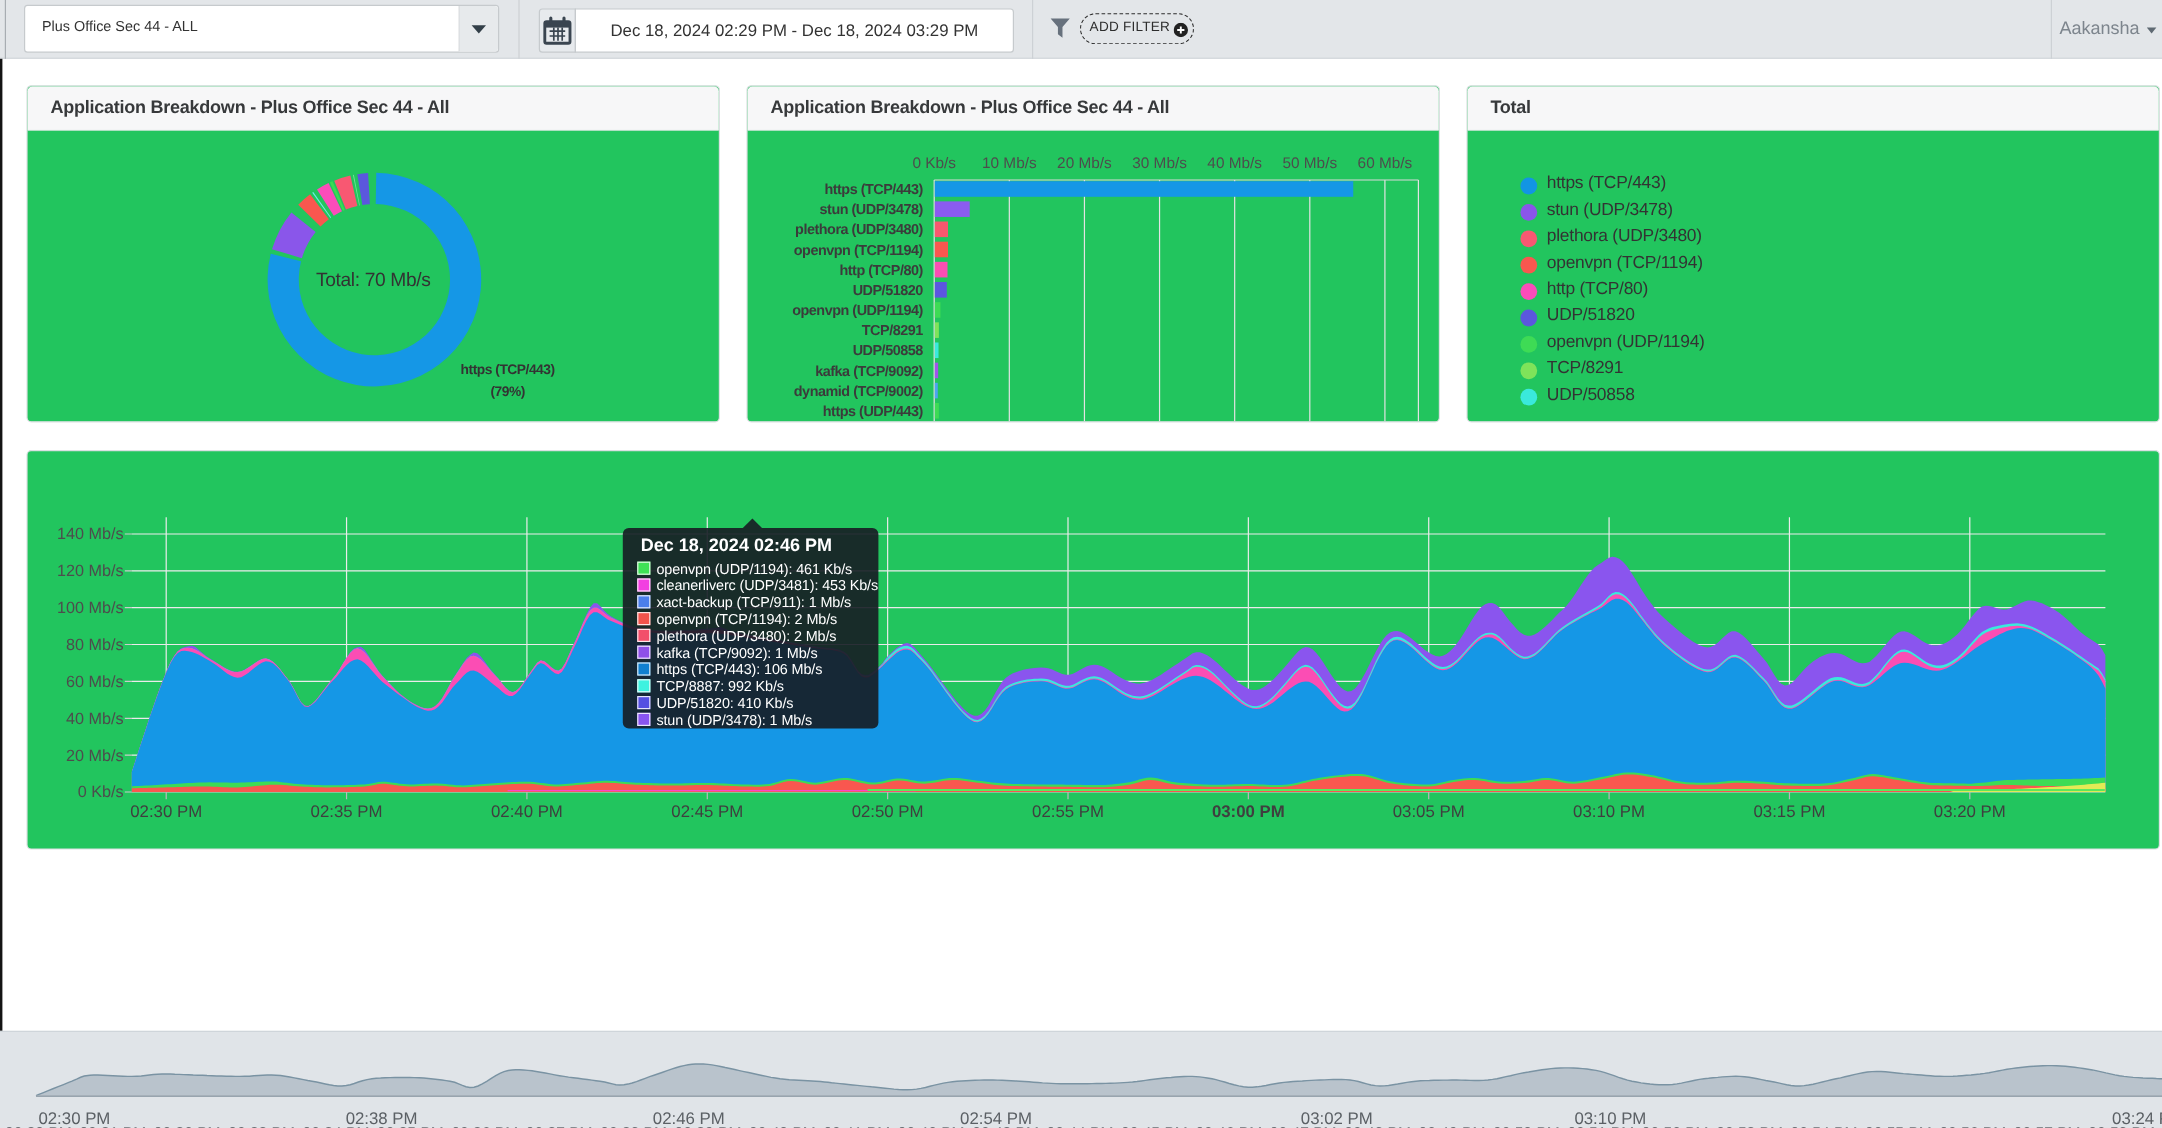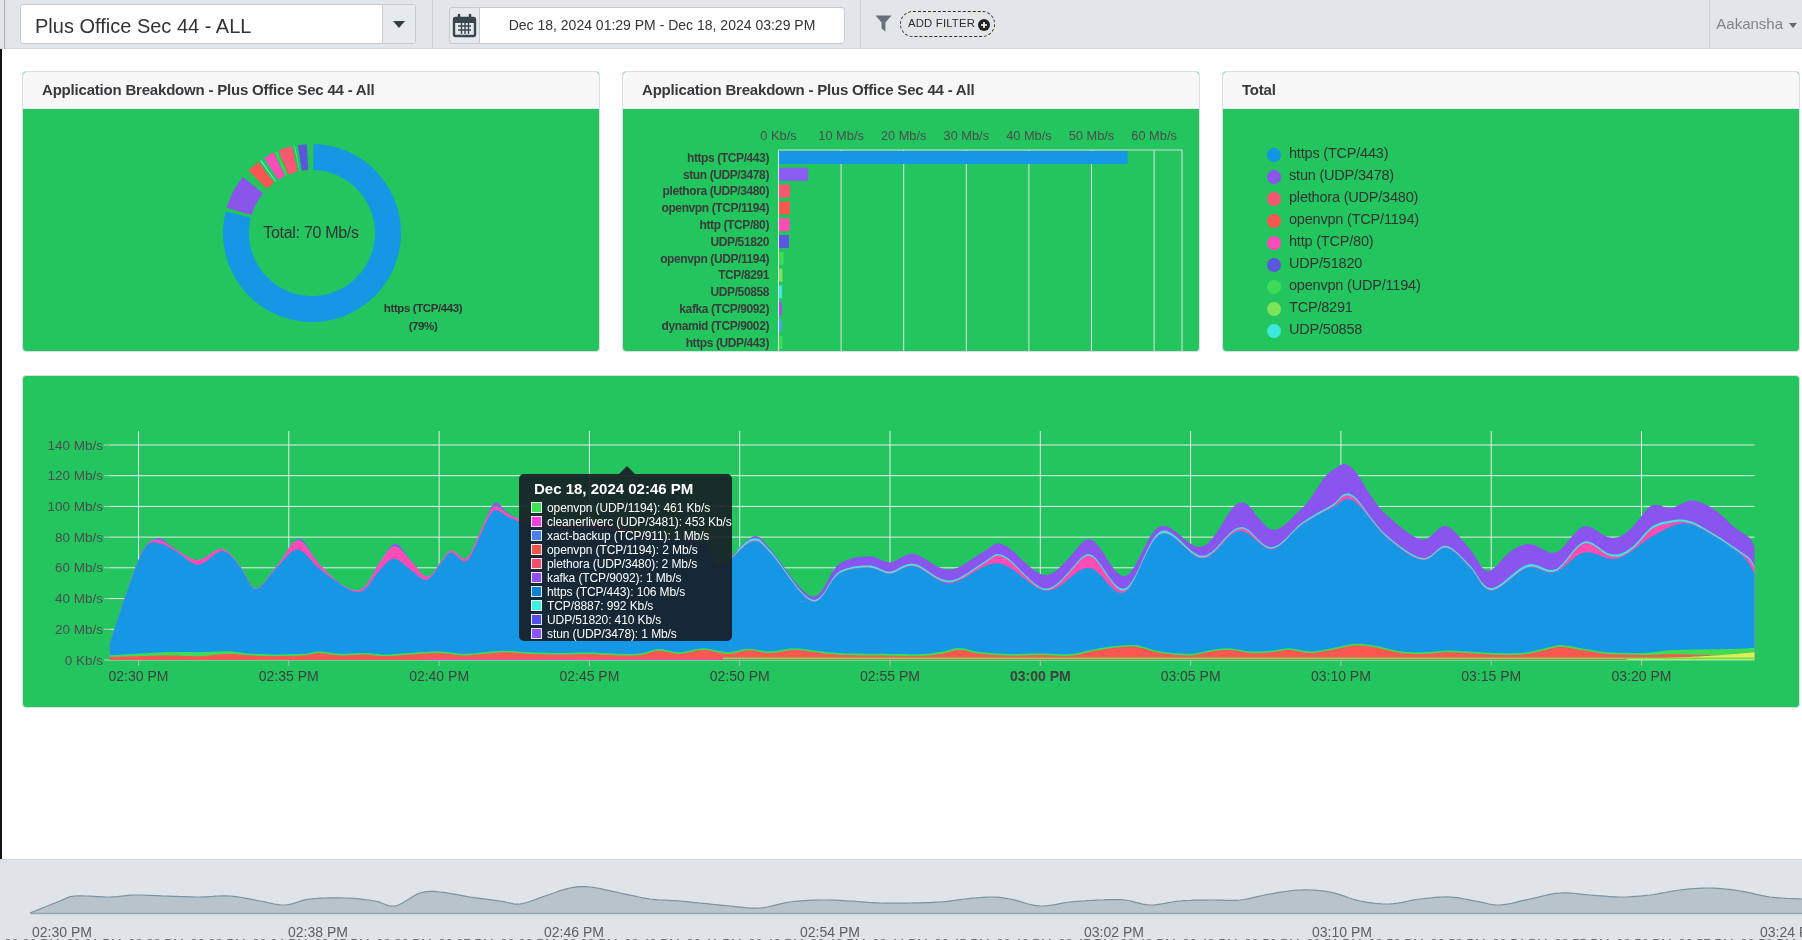--- a/index.html
+++ b/index.html
@@ -2,42 +2,42 @@
 <html><head><meta charset="utf-8"><style>
 *{margin:0;padding:0;box-sizing:border-box}
 html,body{width:1802px;height:940px;overflow:hidden;background:#fff;
 font-family:"Liberation Sans",sans-serif;-webkit-font-smoothing:antialiased}
 #page{position:relative;width:1802px;height:940px}
 .abs{position:absolute}
 
 #topbar{position:absolute;left:0;top:0;width:1802px;height:49px;background:#e3e6e9;border-bottom:1px solid #d2d6da}
 #tb-edge{position:absolute;left:4px;top:0;width:1px;height:49px;background:#a8adb2}
 #selbox{position:absolute;left:20px;top:4px;width:396px;height:40px;background:#fff;border:1px solid #c6cacd;border-radius:3px}
-#selbox .txt{position:absolute;left:14px;top:10px;font-size:20px;color:#333}
+#selbox .txt{position:absolute;left:14px;top:10px;font-size:12px;color:#333}
 #selcaret{position:absolute;right:0;top:0;width:33px;height:38px;background:#e7eaec;border-left:1px solid #ccd0d3;border-radius:0 3px 3px 0}
 #selcaret:after{content:"";position:absolute;left:10px;top:16px;width:0;height:0;border-left:6px solid transparent;border-right:6px solid transparent;border-top:7px solid #333f48}
 .vsep{position:absolute;top:0;width:1px;height:49px;background:#cdd1d5}
 #calbtn{position:absolute;left:449px;top:7px;width:31px;height:37px;background:#e7eaed;border:1px solid #c6cacd;border-radius:3px 0 0 3px}
 #dateinput{position:absolute;left:479px;top:7px;width:366px;height:37px;background:#fff;border:1px solid #c6cacd;border-radius:0 3px 3px 0;
 text-align:center;line-height:35px;font-size:14px;color:#333}
 #pill{position:absolute;left:900px;top:11px;width:95px;height:26px;border:1.5px dashed #2e2e2e;border-radius:13px;
 font-size:11.3px;color:#2d2d2d;line-height:23px;text-align:left;padding-left:7px;letter-spacing:0.2px}
 #user{position:absolute;right:19px;top:15px;font-size:15px;color:#7d858d}
 #usercaret{position:absolute;right:-14px;top:8px;width:0;height:0;border-left:4.5px solid transparent;border-right:4.5px solid transparent;border-top:5.5px solid #5f6a73}
 #blackline{position:absolute;left:0;top:49px;width:2px;height:891px;background:#141414}
 
 .panel{position:absolute;background:#22c55e;border:1px solid #dcdfe2;border-radius:4px}
 .phead{position:absolute;left:0;top:0;right:0;background:#f7f7f8;border-bottom:1px solid #e7e9ea;border-radius:4px 4px 0 0}
 .phead span{position:absolute;left:19px;font-size:15px;font-weight:bold;letter-spacing:-0.2px;color:#37393b}
 
 .lrow{position:absolute;left:44px;height:20px;white-space:nowrap}
 .ldot{position:absolute;left:0;top:3px;width:14px;height:14px;border-radius:50%}
 .ltxt{position:absolute;left:22px;top:0;font-size:14.5px;letter-spacing:-0.2px;color:#333}
 
-#tooltip{position:absolute;left:519px;top:474px;width:213px;height:167px;background:rgba(23,29,36,0.91);border-radius:5px;z-index:30}
+#tooltip{position:absolute;left:519px;top:440px;width:213px;height:167px;background:rgba(23,29,36,0.91);border-radius:5px;z-index:30}
 #tooltip:before{content:"";position:absolute;left:100px;top:-8px;width:0;height:0;border-left:8px solid transparent;border-right:8px solid transparent;border-bottom:8px solid rgba(23,29,36,0.91)}
 #ttitle{position:absolute;left:15px;top:6px;font-size:15px;font-weight:bold;color:#fff}
 #ttrows{position:absolute;left:12px;top:27px}
 .ttrow{height:14px;font-size:12px;color:#fff;white-space:nowrap;line-height:14px;letter-spacing:-0.1px}
 .ttsq{display:inline-block;width:11px;height:11px;margin-right:5px;margin-bottom:-1px;border:1px solid rgba(255,255,255,0.85)}
 
 #nav{position:absolute;left:0;top:859px;width:1802px;height:81px;background:#e0e4e8;border-top:1px solid #cfd5da}
 .navlab{position:absolute;top:64px;width:100px;text-align:center;font-size:14px;color:#5b6065}
 .navcut{position:absolute;top:75.5px;width:60px;height:5.5px;overflow:hidden;text-align:center;font-size:13px;color:#6a6f74}
 </style></head><body>
@@ -48,21 +48,21 @@
         <span class="txt">Plus Office Sec 44 - ALL</span>
         <div id="selcaret"></div>
       </div>
     <div class="vsep" style="left:432px"></div>
     <div id="calbtn"><svg width="29" height="35" viewBox="0 0 29 35">
           <rect x="4" y="10" width="21" height="18" rx="1.5" fill="none" stroke="#3a4550" stroke-width="2.4"></rect>
           <rect x="4" y="10" width="21" height="5" fill="#3a4550"></rect>
           <path d="M9,7 V11 M20,7 V11" stroke="#3a4550" stroke-width="2.6" stroke-linecap="round"></path>
           <path d="M8,18 H21 M8,22 H21 M11.5,15 V26 M15,15 V26 M18.5,15 V26" stroke="#3a4550" stroke-width="1.4"></path>
         </svg></div>
-    <div id="dateinput">Dec 18, 2024 01:29 PM - Dec 18, 2024 03:29 PM</div>
+    <div id="dateinput">Dec 18, 2024 02:29 PM - Dec 18, 2024 03:29 PM</div>
     <div class="vsep" style="left:860px"></div>
     <svg class="abs" style="left:875px;top:15px" width="17" height="18" viewBox="0 0 17 18">
       <path d="M0.5,0.5 H16.5 L10.4,7.6 V16.5 L6.6,13.6 V7.6 Z" fill="#67717d"></path>
       </svg>
     <div id="pill">ADD FILTER
       <svg class="abs" style="right:4px;top:6.5px" width="12" height="12" viewBox="0 0 12 12">
       <circle cx="6" cy="6" r="6" fill="#222"></circle>
           <path d="M6,3 V9 M3,6 H9" stroke="#fff" stroke-width="1.6"></path>
         </svg>
     </div>

